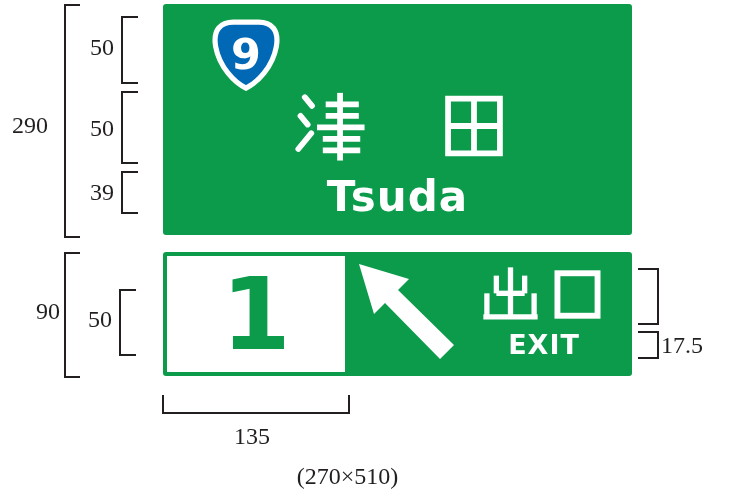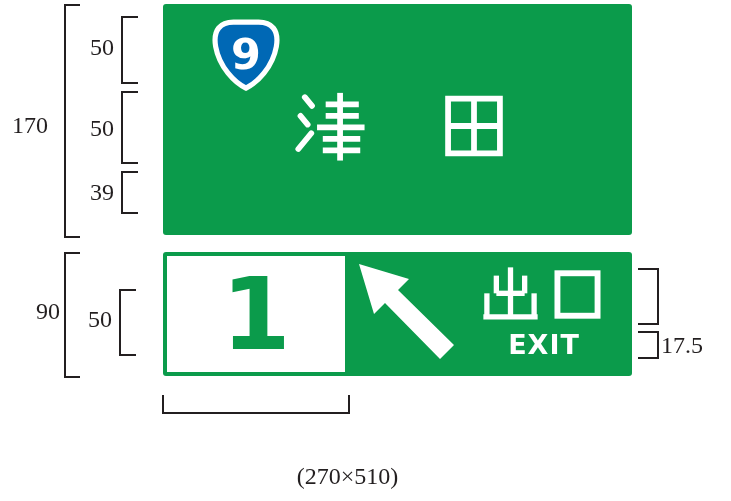--- a/index.html
+++ b/index.html
@@ -66,20 +66,21 @@
     <div class="kanji" style="left:275px;top:86px;" aria-label="田">
       <svg width="72" height="72" viewBox="0 0 100 100">
         <g stroke-width="8">
           <rect x="14" y="12" width="72" height="76" fill="none" stroke="#fff"></rect>
           <line x1="14" y1="50" x2="86" y2="50"></line>
           <line x1="50" y1="12" x2="50" y2="88"></line>
         </g>
       </svg>
     </div>
 
+    <div class="romaji">Tsuda</div>
   </div>
 
   <div class="sign sign-bottom">
     <div class="numbox">
       <div class="exit-number">1</div>
     </div>
 
     <svg class="abs" style="left:182px;top:2px;" width="120" height="120" viewBox="0 0 120 120" aria-label="up-left">
       <polygon points="14,10 64,25 53,36 109,91 95,105 40,49 29,60" fill="#ffffff"></polygon>
     </svg>
@@ -101,21 +102,21 @@
     <div class="kanji" style="left:385px;top:13px;" aria-label="口">
       <svg width="59" height="59" viewBox="0 0 100 100">
         <rect x="16" y="14" width="68" height="72" fill="none" stroke="#fff" stroke-width="10"></rect>
       </svg>
     </div>
 
     <div class="exit-latin">EXIT</div>
   </div>
 
   <div class="brk brk-left" style="left:64px;top:4px;width:14px;height:230px;"></div>
-  <div class="dim ra" style="left:0;top:113px;width:48px;">170</div>
+  <div class="dim ra" style="left:0;top:113px;width:48px;">290</div>
 
   <div class="brk brk-left" style="left:121px;top:16px;width:15px;height:64px;"></div>
   <div class="dim ra" style="left:74px;top:35px;width:40px;">50</div>
 
   <div class="brk brk-left" style="left:121px;top:91px;width:15px;height:69px;"></div>
   <div class="dim ra" style="left:74px;top:116px;width:40px;">50</div>
 
   <div class="brk brk-left" style="left:121px;top:171px;width:15px;height:39px;"></div>
   <div class="dim ra" style="left:74px;top:180px;width:40px;">39</div>
 
@@ -124,16 +125,17 @@
 
   <div class="brk brk-left" style="left:119px;top:289px;width:15px;height:63px;"></div>
   <div class="dim ra" style="left:72px;top:307px;width:40px;">50</div>
 
   <div class="brk brk-right" style="left:638px;top:268px;width:19px;height:53px;"></div>
 
   <div class="brk brk-right" style="left:638px;top:331px;width:19px;height:24px;"></div>
   <div class="dim" style="left:661px;top:333px;width:72px;">17.5</div>
 
   <div class="brk brk-bottom" style="left:162px;top:395px;width:184px;height:17px;"></div>
+  <div class="dim ca" style="left:196px;top:424px;width:112px;">135</div>
 
   <div class="dim ca" style="left:240px;top:464px;width:215px;">(270×510)</div>
 
 </div>
 
 </body></html>

